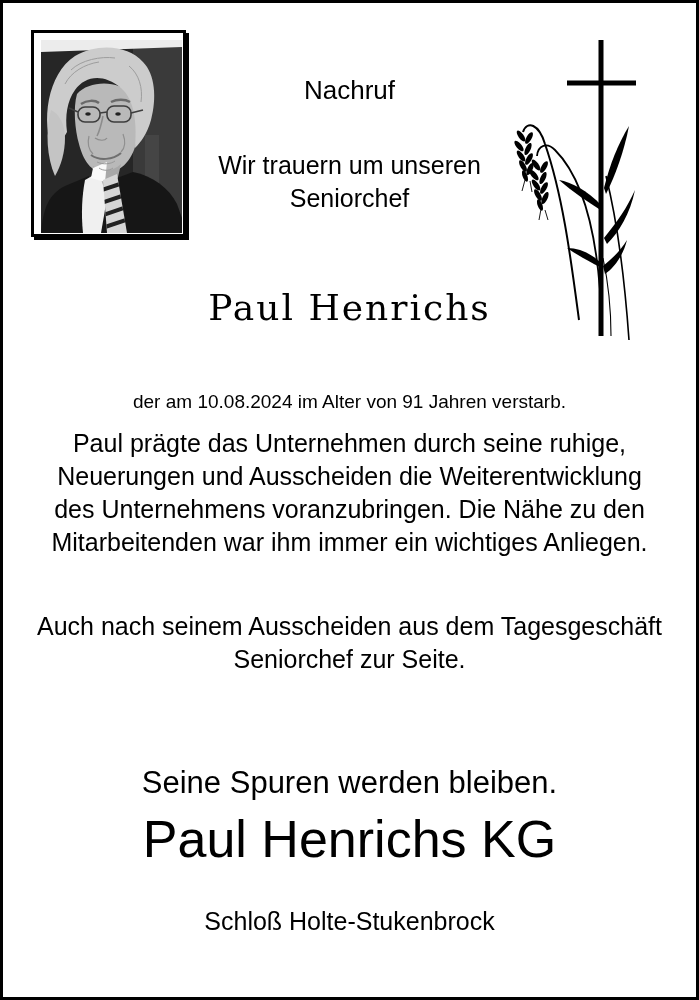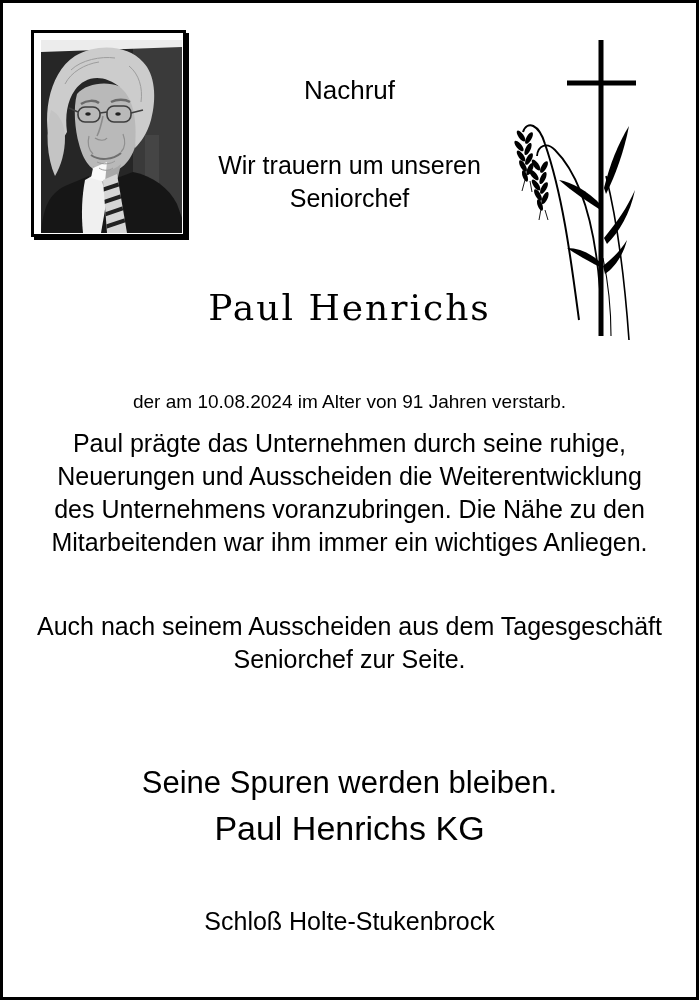--- a/index.html
+++ b/index.html
@@ -40,21 +40,21 @@
   .intro     { top: 146px; font-size: 25px; line-height: 33px; }
   .name-script {
     top: 284px; font-size: 36px;
     font-family: "DejaVu Serif", serif;
     letter-spacing: 2px;
   }
   .death-line{ top: 360px; font-size: 19px; margin-top: 28px; }
   .para1     { top: 424px; font-size: 25px; line-height: 33px; }
   .para2     { top: 607px; font-size: 25px; line-height: 33px; }
   .closing   { top: 722px; font-size: 31px; margin-top: 40px; }
-  .company   { top: 806px; font-size: 34px; }
+  .company   { top: 806px; font-size: 52px; }
   .footer    { top: 898px; font-size: 25px; line-height: 41px; }
 </style>
 </head>
 <body>
 
 <div class="page">
 
   <div class="abs photo-frame">
     <svg width="141" height="193" viewBox="0 0 141 193" xmlns="http://www.w3.org/2000/svg">
       <rect width="141" height="193" fill="#262626"></rect>

